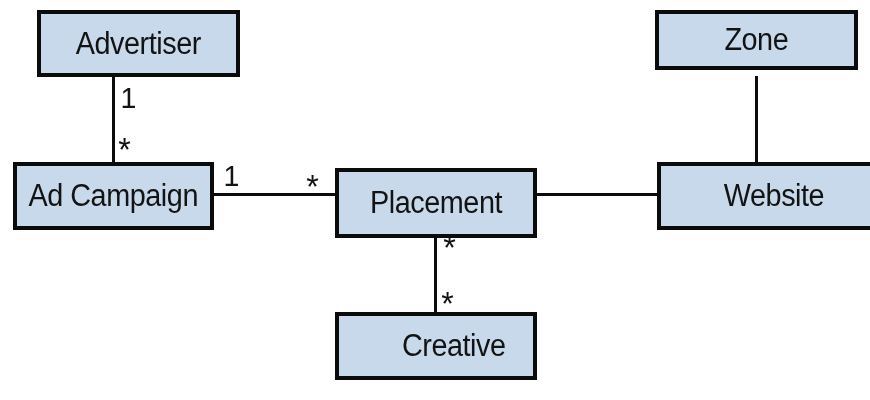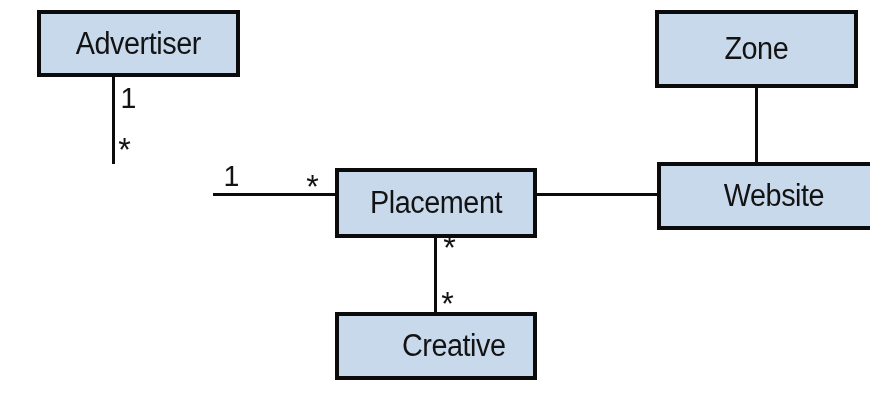--- a/index.html
+++ b/index.html
@@ -64,24 +64,27 @@
   <span class="mult" style="left:223px; top:161px;">1</span>
   <span class="mult star" style="left:306px; top:171px;">*</span>
 
   <span class="mult star" style="left:443px; top:232px;">*</span>
   <span class="mult star" style="left:441px; top:288px;">*</span>
 
   <div class="entity" style="left:13px; top:10px; width:203px; height:67px;margin-left:24px;">
     <span class="label">Advertiser</span>
   </div>
 
-  <div class="entity" style="left:655px; top:10px; width:203px; height:78px;text-align:center;">
+  <div class="entity" style="left:655px; top:10px; width:203px; height:60px;text-align:center;">
     <span class="label">Zone</span>
   </div>
 
+  <div class="entity" style="left:13px; top:162px; width:201px; height:68px;">
+    <span class="label">Ad Campaign</span>
+  </div>
 
   <div class="entity" style="left:335px; top:160px; width:202px; height:70px;margin-top:8px;">
     <span class="label">Placement</span>
   </div>
 
   <div class="entity" style="left:657px; top:162px; width:233px; height:68px;">
     <span class="label">Website</span>
   </div>
 
   <div class="entity" style="left:335px; top:312px; width:202px; height:68px;padding-left:36px;">

